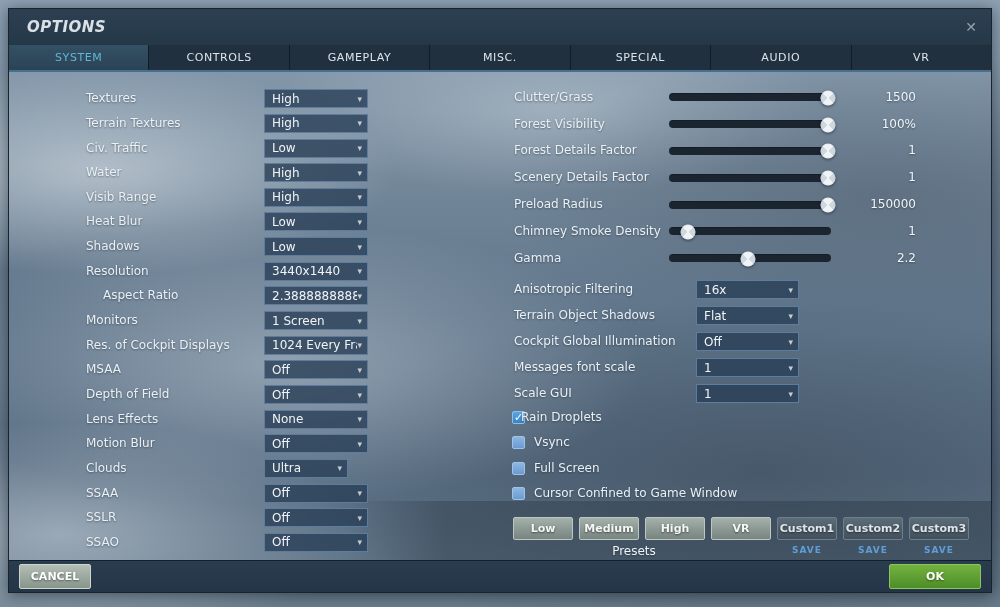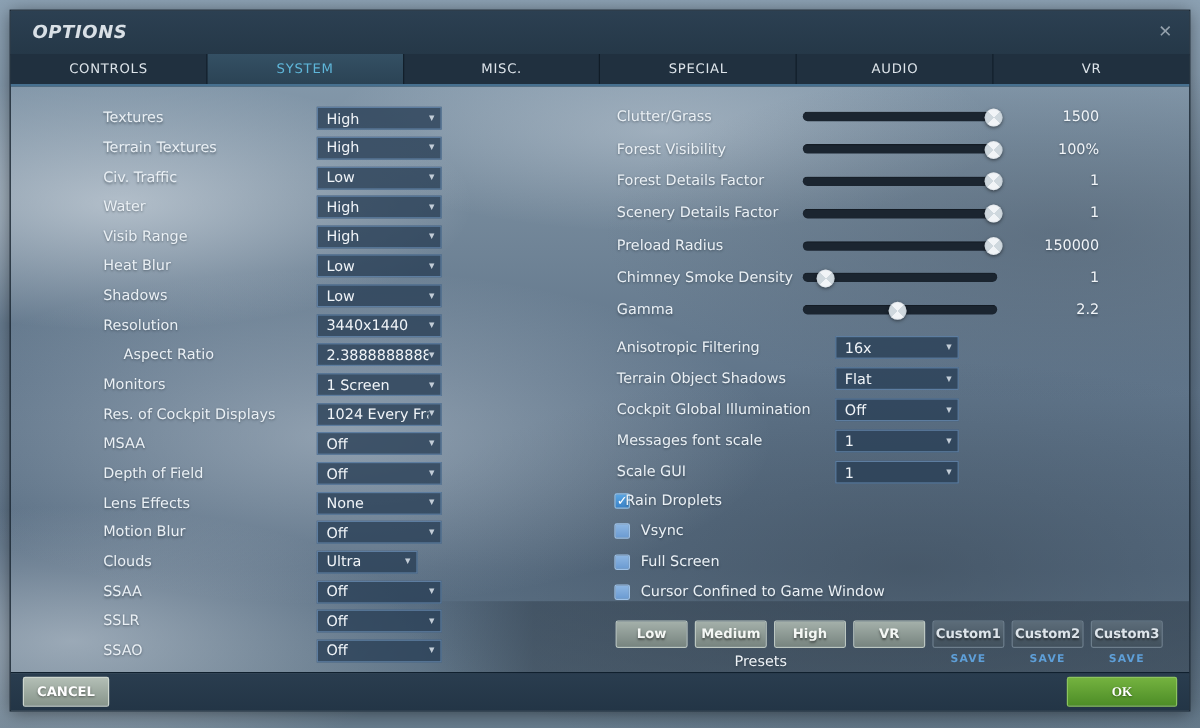--- a/index.html
+++ b/index.html
@@ -65,36 +65,37 @@
     font-size:12px;color:#eef2f6;text-shadow:0 1px 2px rgba(20,30,40,.45);}
   .footer{position:absolute;left:0;bottom:0;right:0;height:31px;
     background:linear-gradient(180deg,#2a3d4f 0%,#233546 100%);
     border-top:1px solid #10202e;}
   .btn{position:absolute;top:3px;height:25px;border-radius:2px;font-size:11px;
     font-weight:bold;color:#fff;cursor:pointer;text-shadow:0 1px 2px rgba(0,0,0,.45);
     font-family:inherit;}
   .btn.cancel{left:10px;width:72px;background:linear-gradient(180deg,#b3beb5 0%,#87958b 100%);
     border:1px solid #cdd6ce;}
   .btn.ok{right:10px;width:92px;background:linear-gradient(180deg,#74b23f 0%,#4d8d27 100%);
-    border:1px solid #8cc45e;font-family:Liberation Serif, serif;}
+    border:1px solid #8cc45e;}
 </style>
 </head>
 <body>
 
 <div class="sky"></div>
 
 <div class="window">
   <div class="titlebar">
     <span class="title">OPTIONS</span>
     <span class="close">✕</span>
   </div>
 
   <div class="tabbar" id="tabbar">
+      <div class="tab active">SYSTEM</div>
       <div class="tab">CONTROLS</div>
-      <div class="tab active">SYSTEM</div>
+      <div class="tab">GAMEPLAY</div>
       <div class="tab">MISC.</div>
       <div class="tab">SPECIAL</div>
       <div class="tab">AUDIO</div>
       <div class="tab">VR</div>
     </div>
 
   <div class="content">
     <div class="band"></div>
     <div id="leftcol">
         <div class="lbl" style="left: 77px; top: 17.2px; text-align: center;">Textures</div>

